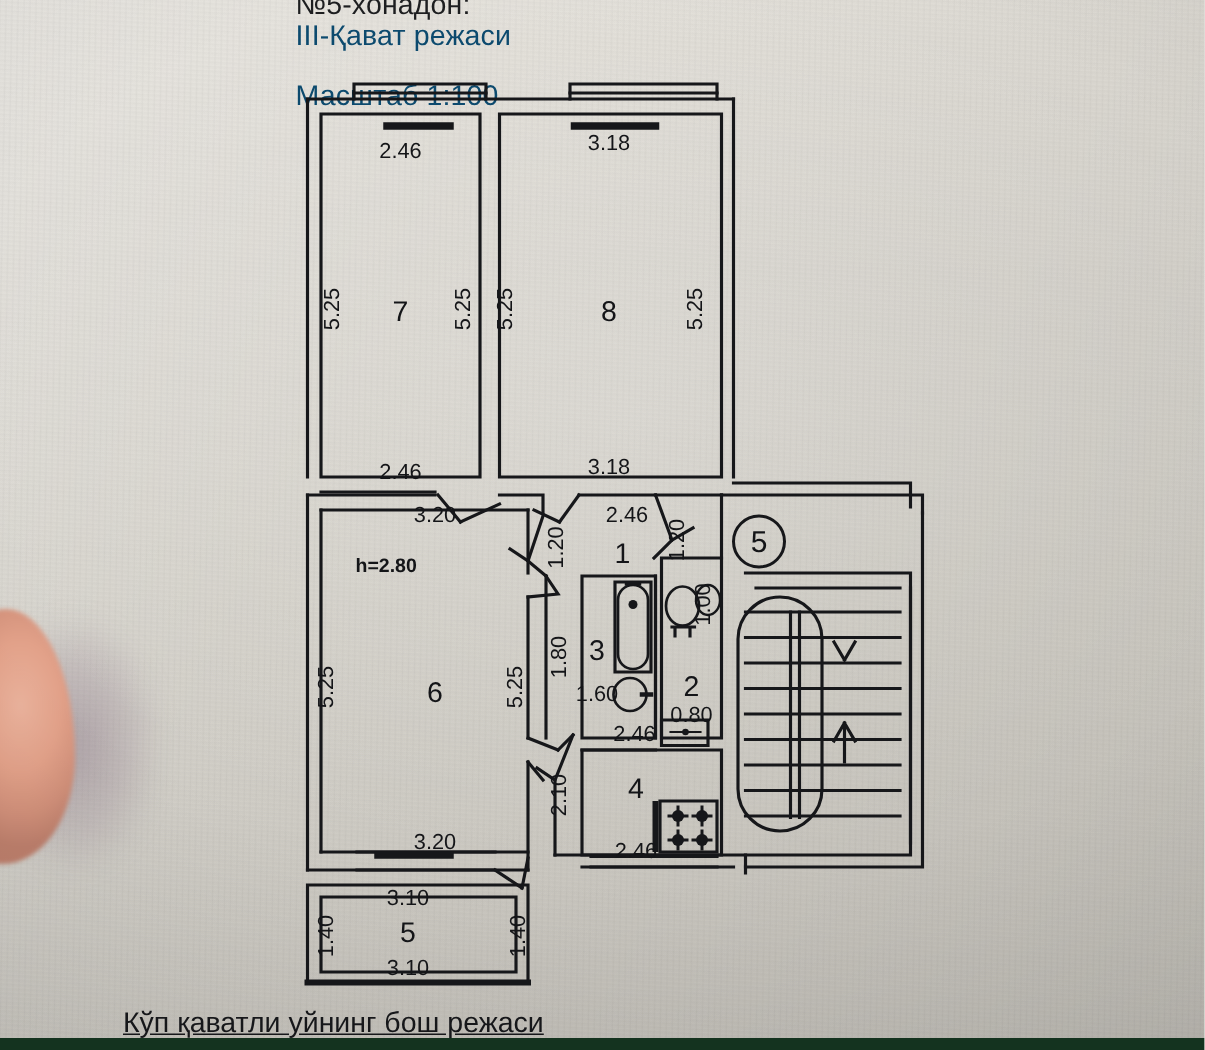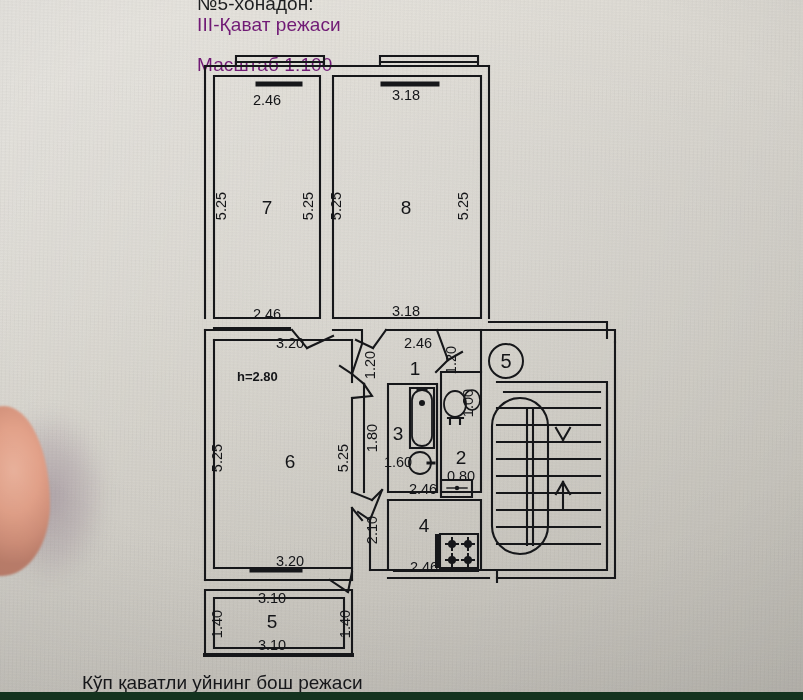--- a/index.html
+++ b/index.html
@@ -35,26 +35,26 @@
     background:radial-gradient(60% 55% at 62% 38%, #eab29c 0%, #e2a189 46%, #d08f79 78%, #bd7f6c 100%);
     filter:blur(1.3px);
   }
   #thumbshadow{
     position:absolute;left:-10px;top:392px;width:150px;height:226px;
     border-radius:50%;
     background:radial-gradient(50% 50% at 40% 46%, rgba(120,96,118,0.40) 0%, rgba(138,116,134,0.22) 48%, rgba(150,135,145,0.0) 78%);
     filter:blur(8px);
   }
   
-  .hdr{position:absolute;left:197px;color:#701a75;font-size:19px;letter-spacing:.1px;white-space:nowrap;}
+  .hdr{position:absolute;left:197px;color:#0c4a6e;font-size:19px;letter-spacing:.1px;white-space:nowrap;}
   #hdr0{top:-7px;color:#1d1e20;}
   #hdr1{top:14px;}
   #hdr2{top:54px;}
   #footbar{position:absolute;left:0;bottom:0;width:803px;height:8px;background:#14331f;}
-  #foot{position:absolute;left:82px;bottom:6px;font-size:19px;color:#16171a;white-space:nowrap;}
+  #foot{position:absolute;left:82px;bottom:6px;font-size:19px;color:#16171a;white-space:nowrap;text-decoration:underline;}
   
   #plan{position:absolute;left:0;top:0;}
   .t{font-family:"Liberation Sans", sans-serif;fill:#141518;}
   .dim{font-size:14.5px;}
   .rm{font-size:19px;}
   .hh{font-size:13px;font-weight:bold;}
   .big{font-size:20px;}
 </style>
 </head>
 <body>

